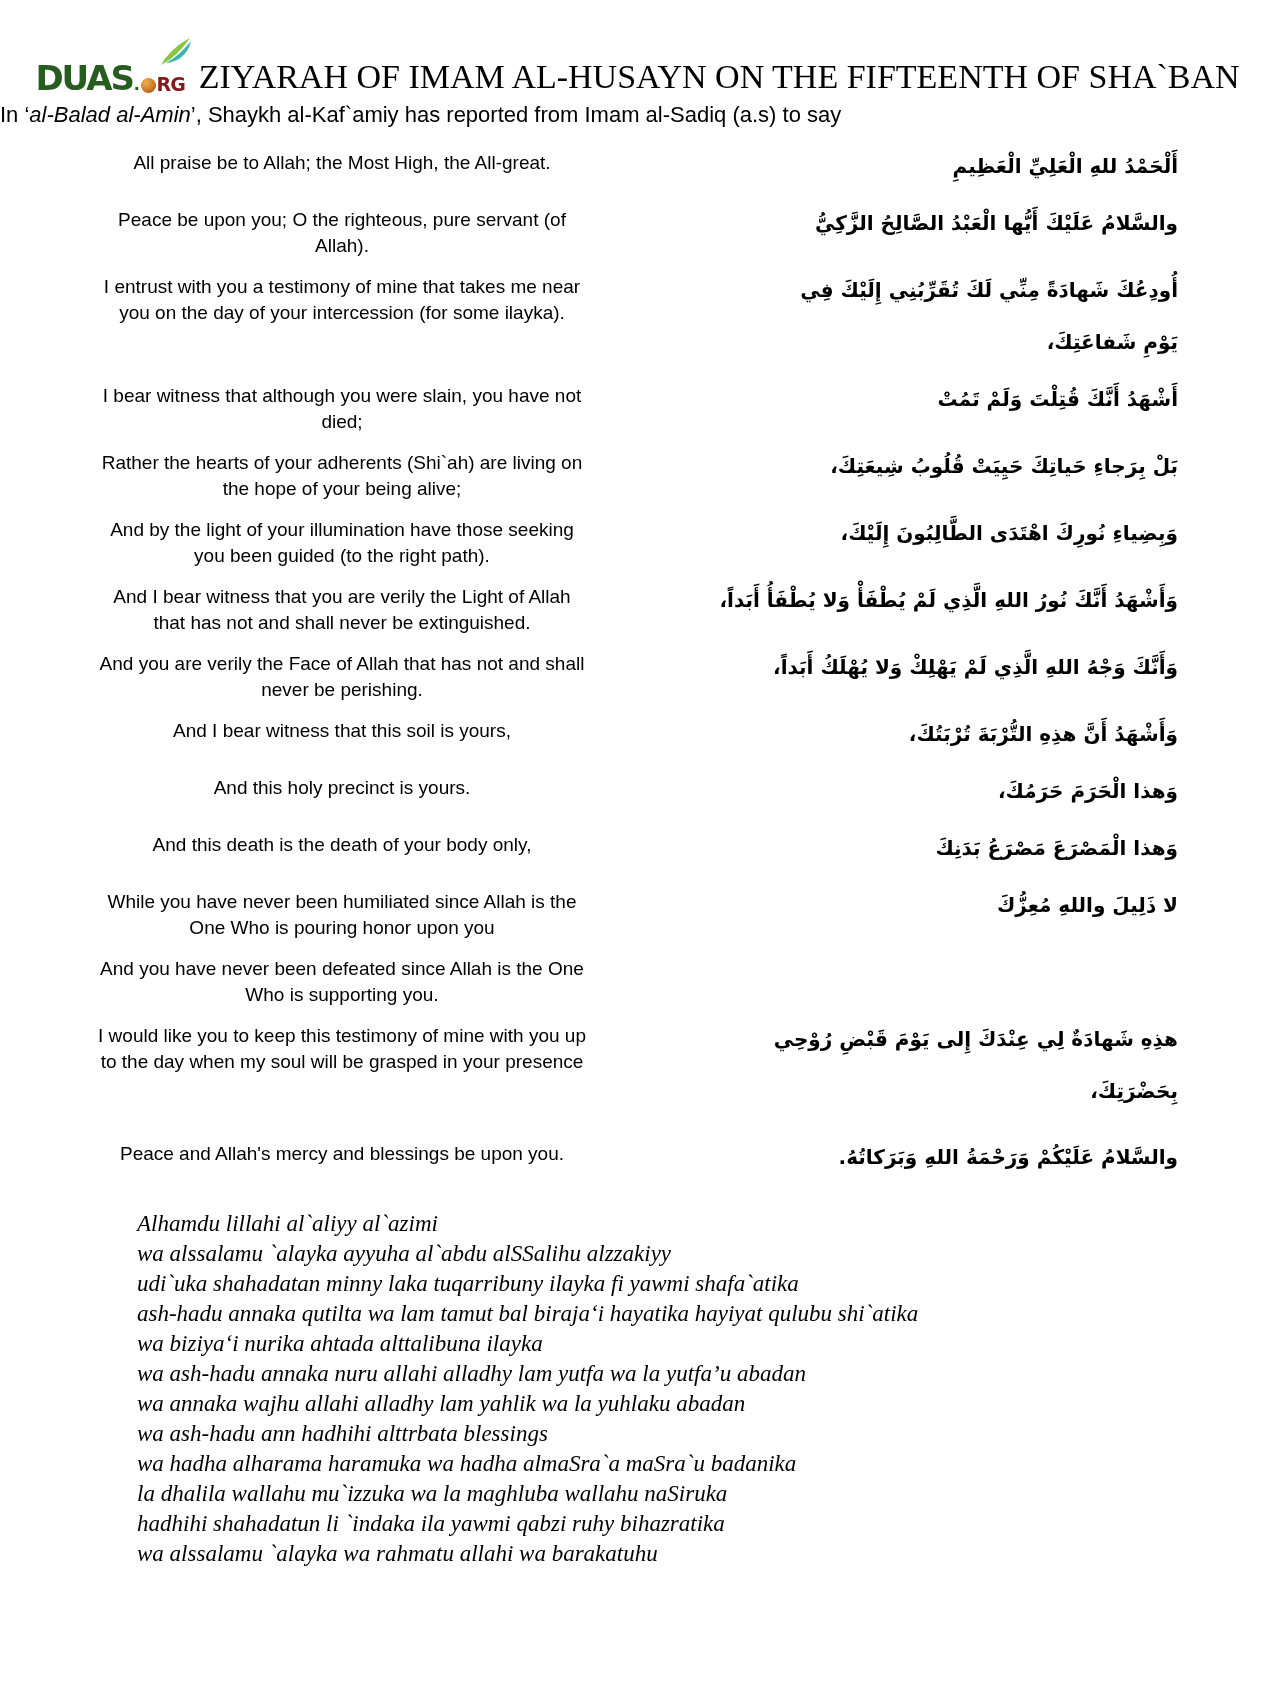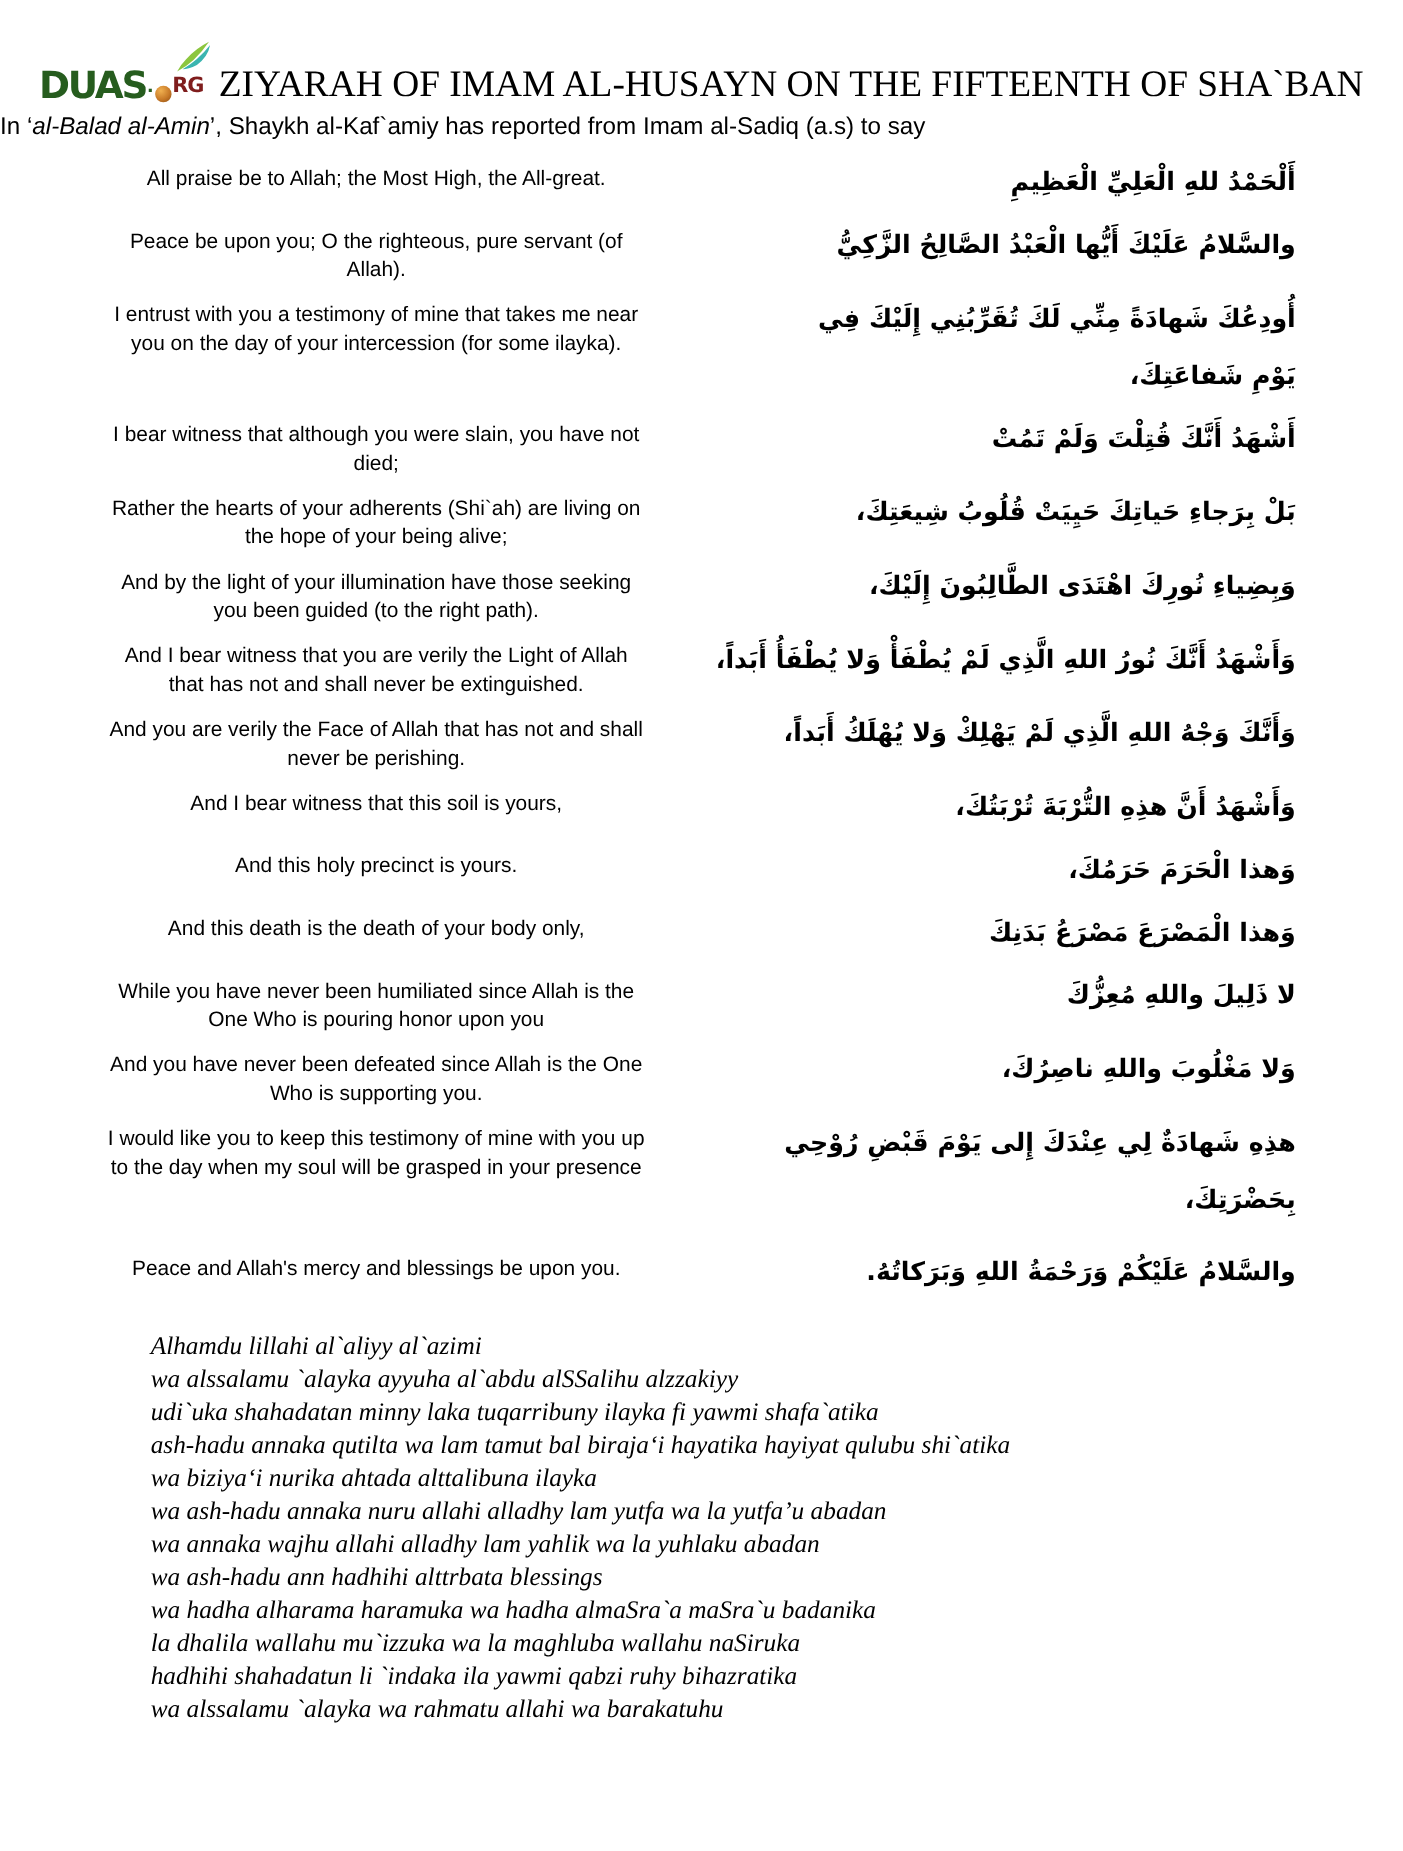--- a/index.html
+++ b/index.html
@@ -17,21 +17,21 @@
   .header {
     padding-top: 58px;
     display: flex;
     justify-content: center;
     align-items: flex-end;
     gap: 10px;
   }
   .logo {
     position: relative;
     display: flex;
-    align-items: center;
+    align-items: flex-end;
     padding-right: 4px;
   }
   .logo-duas {
     font-family: "DejaVu Sans", sans-serif;
     font-weight: bold;
     font-size: 34px;
     line-height: 1;
     color: #265c1e;
     letter-spacing: -2px;
   }
@@ -87,21 +87,21 @@
     line-height: 26px;
     padding-top: 10px;
   }
   .ar {
     flex: 1;
     margin-right: 97px;
     direction: rtl;
     text-align: right;
     font-family: "DejaVu Sans", sans-serif;
     font-weight: bold;
-    font-size: 23px;
+    font-size: 20px;
     line-height: 52px;
     white-space: pre-line;
   }
 
   
   .translit {
     margin: 26px 120px 0 137px;
     font-family: "Liberation Serif", serif;
     font-style: italic;
     font-size: 23px;
@@ -187,21 +187,20 @@
     <div class="ar">وَهذا الْمَصْرَعَ مَصْرَعُ بَدَنِكَ</div>
   </div>
 
   <div class="row">
     <div class="en">While you have never been humiliated since Allah is the One Who is pouring honor upon you</div>
     <div class="ar">لا ذَلِيلَ واللهِ مُعِزُّكَ</div>
   </div>
 
   <div class="row">
     <div class="en">And you have never been defeated since Allah is the One Who is supporting you.</div>
-    <div class="ar">وَلا مَغْلُوبَ واللهِ ناصِرُكَ،</div>
   </div>
 
   <div class="row">
     <div class="en">I would like you to keep this testimony of mine with you up to the day when my soul will be grasped in your presence</div>
     <div class="ar">هذِهِ شَهادَةٌ لِي عِنْدَكَ إِلى يَوْمَ قَبْضِ رُوْحِي
 بِحَضْرَتِكَ،</div>
   </div>
 
   <div class="row mt-lg">
     <div class="en">Peace and Allah's mercy and blessings be upon you.</div>

